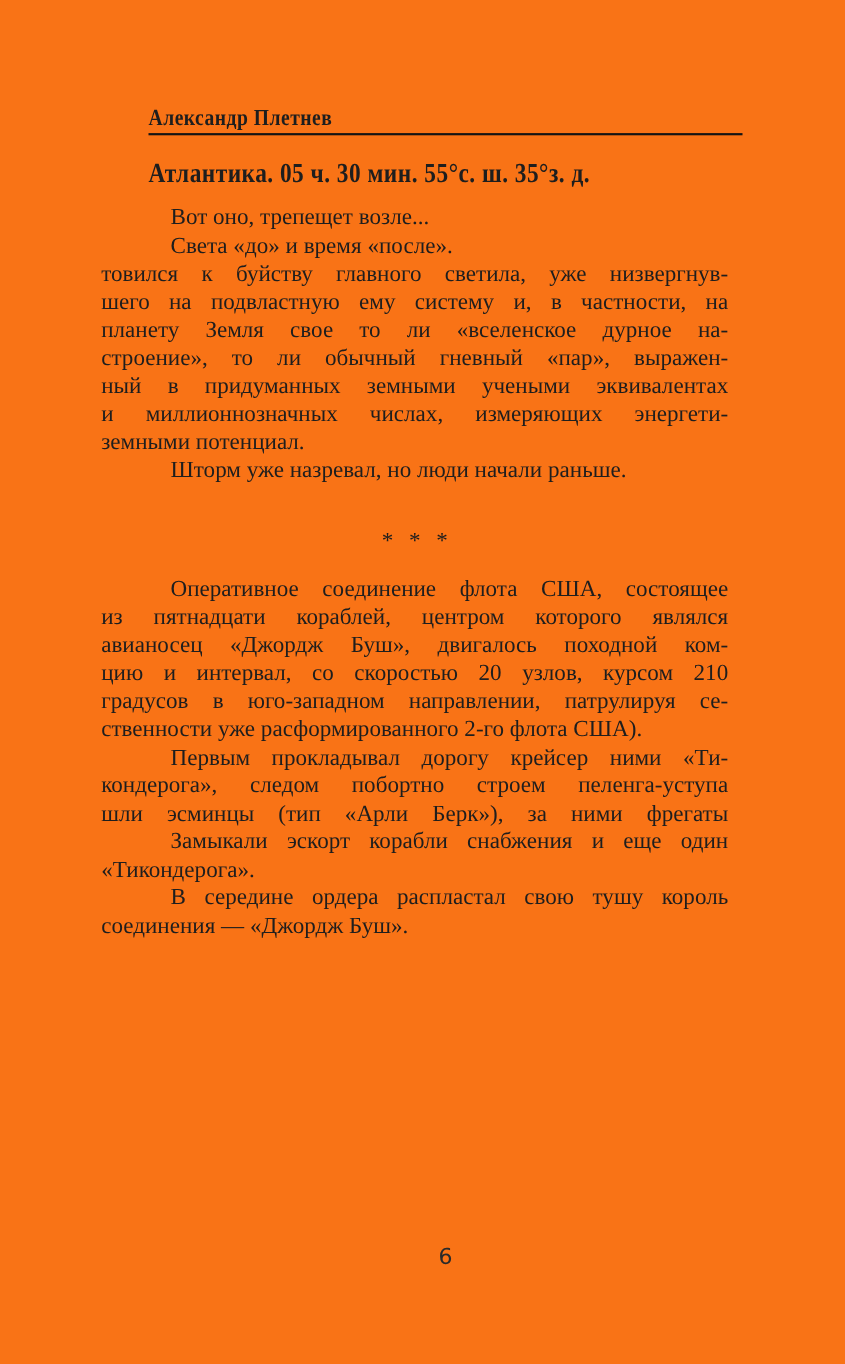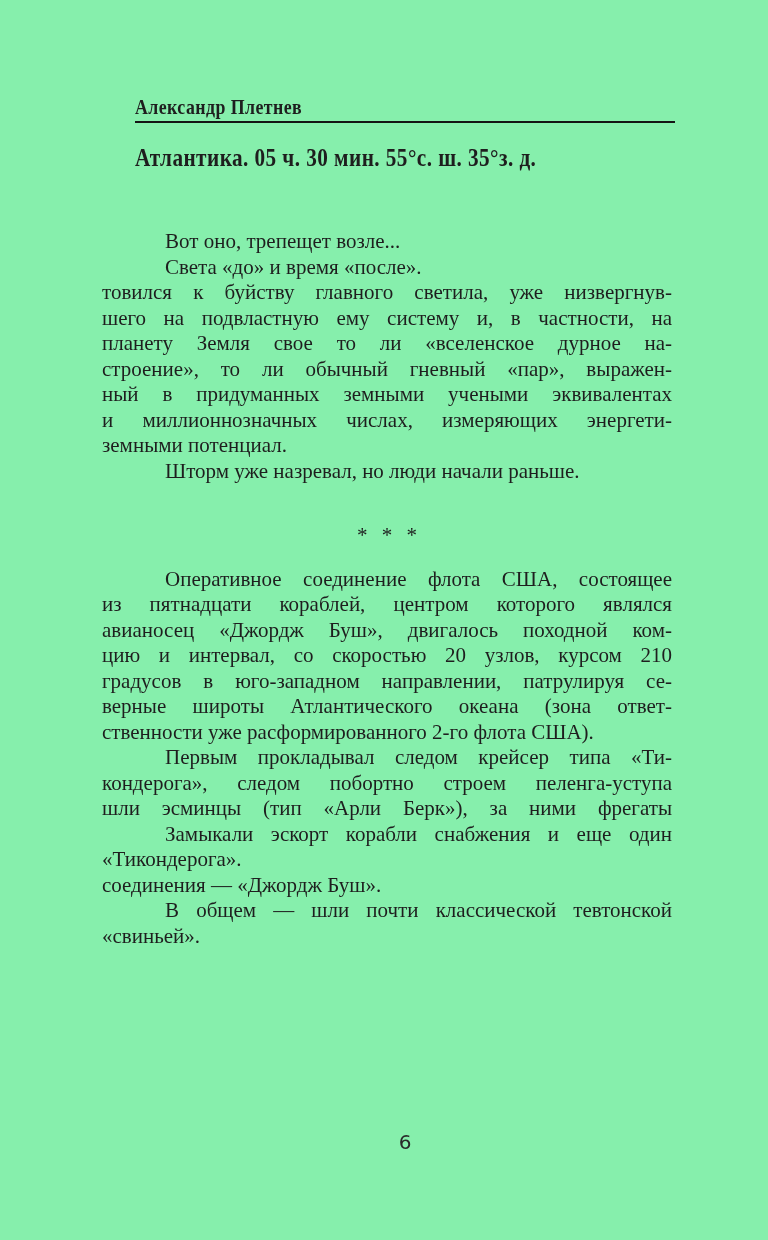--- a/index.html
+++ b/index.html
@@ -4,21 +4,21 @@
 <style>
   html, body {
     margin: 0;
     padding: 0;
     background: #ffffff;
   }
   .page {
     position: relative;
     width: 768px;
     height: 1240px;
-    background: #86efac;
+    background: #f97316;
     overflow: hidden;
     font-family: "Liberation Serif", "DejaVu Serif", serif;
     color: #1e1e1e;
   }
   .running-head {
     position: absolute;
     left: 135px;
     top: 95px;
     font-size: 21px;
     line-height: 24px;
@@ -44,26 +44,25 @@
     font-size: 25px;
     line-height: 28px;
     font-weight: bold;
     white-space: nowrap;
     transform: scaleX(0.85);
     transform-origin: 0 0;
     letter-spacing: 0.5px;
   }
   .page-body {
     position: absolute;
-    left: 102px;
+    left: 92px;
     top: 185px;
     width: 570px;
     font-size: 21px;
     line-height: 25.5px;
-    margin-top: 44px;
   }
   .para { margin: 0; }
   .line {
     text-align: justify;
     text-align-last: justify;
     white-space: normal;
   }
   .line.last { text-align-last: left; }
   .line.first { padding-left: 63px; }
   .separator {
@@ -116,36 +115,32 @@
       <div class="para">
         <div class="line first last">Шторм уже назревал, но люди начали раньше.</div>
       </div>
       <div class="separator">* * *</div>
       <div class="para">
         <div class="line first">Оперативное соединение флота США, состоящее</div>
         <div class="line">из пятнадцати кораблей, центром которого являлся</div>
         <div class="line">авианосец «Джордж Буш», двигалось походной ком-</div>
         <div class="line">цию и интервал, со скоростью 20 узлов, курсом 210</div>
         <div class="line">градусов в юго-западном направлении, патрулируя се-</div>
-        <div class="line">верные широты Атлантического океана (зона ответ-</div>
         <div class="line last">ственности уже расформированного 2-го флота США).</div>
       </div>
       <div class="para">
-        <div class="line first">Первым прокладывал следом крейсер типа «Ти-</div>
+        <div class="line first">Первым прокладывал дорогу крейсер ними «Ти-</div>
         <div class="line">кондерога», следом побортно строем пеленга-уступа</div>
         <div class="line">шли эсминцы (тип «Арли Берк»), за ними фрегаты</div>
       </div>
       <div class="para">
         <div class="line first">Замыкали эскорт корабли снабжения и еще один</div>
         <div class="line last">«Тикондерога».</div>
       </div>
       <div class="para">
+        <div class="line first">В середине ордера распластал свою тушу король</div>
         <div class="line last">соединения — «Джордж Буш».</div>
-      </div>
-      <div class="para">
-        <div class="line first">В общем — шли почти классической тевтонской</div>
-        <div class="line last">«свиньей».</div>
       </div>
     </main>
 
   <div class="folio">6</div>
 
 </div>
 
 </body></html>

